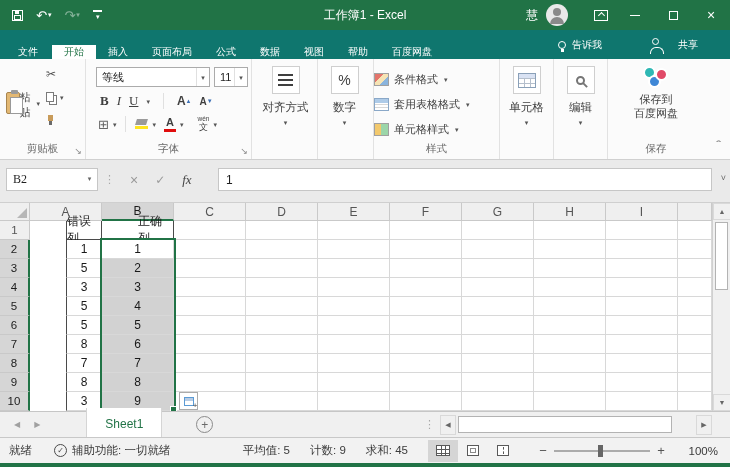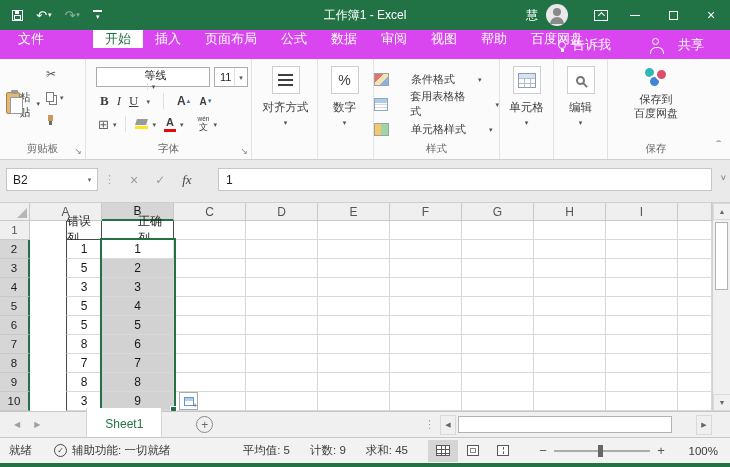--- a/index.html
+++ b/index.html
@@ -25,23 +25,23 @@
   .avatar::before{content:"";position:absolute;top:4px;left:7px;width:8px;height:8px;border-radius:50%;background:#8a8a8a;}
   .avatar::after{content:"";position:absolute;bottom:2px;left:4px;width:14px;height:7px;border-radius:7px 7px 0 0;background:#8a8a8a;}
   .icon-ribbonopts{width:14px;height:11px;border:1px solid #fff;position:relative;margin-right:8px;}
   .icon-ribbonopts::after{content:"";position:absolute;top:2px;left:4px;width:4px;height:4px;border-left:1px solid #fff;border-top:1px solid #fff;transform:rotate(45deg);}
   .winbtn{width:38px;height:30px;display:flex;align-items:center;justify-content:center;color:#fff;}
   .icon-min{width:10px;border-top:1px solid #fff;}
   .icon-max{width:9px;height:9px;border:1px solid #fff;}
   .icon-close{font-size:14px;line-height:1;}
 
   
-  .tabrow{height:29px;background:#d946ef;display:flex;align-items:flex-start;position:relative;color:#fff;font-size:13px;}
+  .tabrow{height:29px;background:#0f766e;display:flex;align-items:flex-end;position:relative;color:#fff;font-size:10px;}
   .tab{padding:0 12px;display:flex;align-items:center;cursor:default;}
-  .tab.active{background:#fff;color:#217346;margin-left:35px;}
+  .tab.active{background:#fff;color:#217346;}
   .tab-file{padding:0 14px;margin-left:4px;}
   .tellme{position:absolute;left:558px;top:0;height:29px;display:flex;align-items:center;gap:6px;}
   .icon-bulb{width:8px;height:8px;border:1.5px solid #fff;border-radius:50%;position:relative;}
   .icon-bulb::after{content:"";position:absolute;left:1.5px;bottom:-4px;width:3px;height:3px;background:#fff;}
   .share{position:absolute;left:652px;top:0;height:29px;display:flex;align-items:center;gap:19px;}
   .icon-person{width:7px;height:7px;border:1.5px solid #fff;border-radius:50%;position:relative;margin-top:-6px;}
   .icon-person::after{content:"";position:absolute;left:-3px;top:8px;width:12px;height:6px;border:1.5px solid #fff;border-bottom:none;border-radius:6px 6px 0 0;}
 
   
   .ribbon{height:101px;background:#fbfbfb;border-bottom:1px solid #d0d0d0;position:relative;font-size:11px;color:#3f3f3f;}
@@ -93,39 +93,39 @@
   .iconbox{width:28px;height:28px;border:1px solid #cfcfcf;background:#fff;display:flex;align-items:center;justify-content:center;}
   .bigbtn .lbl{margin-top:6px;font-size:11.5px;}
   .bigbtn .caret{margin-top:4px;}
   .icon-align{width:15px;height:12px;background:linear-gradient(to bottom,#3f3f3f 0 2px,transparent 2px 5px,#3f3f3f 5px 7px,transparent 7px 10px,#3f3f3f 10px 12px);}
   .icon-percent{font-size:14px;color:#3f3f3f;}
   .icon-cellsgrid{width:18px;height:15px;border:1px solid #8aa0b8;background:linear-gradient(#d9e2f3 0 4px,transparent 4px),repeating-linear-gradient(to right,transparent 0 5px,#b5bfcc 5px 6px),repeating-linear-gradient(to bottom,transparent 0 4px,#b5bfcc 4px 5px),#fff;}
   .icon-mag{width:9px;height:9px;border:2px solid #767676;border-radius:50%;position:relative;}
   .icon-mag::after{content:"";position:absolute;width:6px;height:2px;background:#767676;transform:rotate(45deg);right:-5px;bottom:-3px;}
 
   
-  .stylerow{position:absolute;left:0;display:flex;align-items:center;gap:22px;height:16px;}
+  .stylerow{position:absolute;left:0;display:flex;align-items:center;gap:5px;height:16px;}
   .icon-cf{width:15px;height:13px;border:1px solid #a0a0a0;background:linear-gradient(135deg,#e4756b 0 35%,#f6e3b4 35% 65%,#8ab4dd 65%);}
   .icon-ft{width:15px;height:13px;border:1px solid #8aa8c8;background:linear-gradient(#aecbe8 0 4px,#fff 4px 5px,#d7d7d7 5px 6px,#fff 6px 8px,#d7d7d7 8px 9px,#fff 9px);}
   .icon-cs{width:15px;height:13px;border:1px solid #a0a0a0;background:linear-gradient(90deg,#f3c96d 0 50%,#9cd6a9 50%);}
   .stylerow .caret{margin-left:1px;}
 
   
   .baidubtn{position:absolute;left:0;top:7px;width:100%;display:flex;flex-direction:column;align-items:center;}
   .icon-baidu{width:30px;height:24px;position:relative;}
   .icon-baidu i{position:absolute;border-radius:50%;border:2px solid #fff;}
   .icon-baidu .c1{width:13px;height:13px;background:#2fb8b4;left:2px;top:0;}
   .icon-baidu .c2{width:13px;height:13px;background:#3f87d6;left:7px;top:9px;}
   .icon-baidu .c3{width:13px;height:13px;background:#e14a68;left:14px;top:2px;}
   .baidubtn .lbl{margin-top:3px;text-align:center;line-height:1.25;font-size:11px;}
   .ribbon-collapse{position:absolute;right:10px;bottom:8px;font-size:10px;color:#777;transform:scaleX(1.6);}
 
   
   .formulabar{height:43px;background:#eaeaea;border-bottom:1px solid #cfcfcf;position:relative;font-size:12px;}
-  .namebox{position:absolute;left:6px;top:8px;width:92px;height:23px;background:#fff;border:1px solid #c6c6c6;display:flex;align-items:center;}
+  .namebox{position:absolute;left:6px;top:8px;width:92px;height:23px;background:#fff;border:1px solid #c6c6c6;display:flex;align-items:center;font-family:Liberation Serif, serif;}
   .namebox .val{flex:1;padding-left:6px;color:#1f1f1f;}
   .namebox .dd{width:15px;text-align:center;color:#666;}
   .fb-dots{position:absolute;left:104px;top:13px;color:#a8a8a8;font-size:11px;}
   .fb-btns{position:absolute;left:120px;top:8px;height:23px;display:flex;align-items:center;gap:17px;padding-left:10px;}
   .fb-x{color:#9a9a9a;font-size:14px;}
   .fb-check{color:#9a9a9a;font-size:12px;}
   .fb-fx{font-family:"Liberation Serif",serif;font-style:italic;color:#444;font-size:13px;}
   .fb-field{position:absolute;left:218px;top:8px;width:494px;height:23px;background:#fff;border:1px solid #c6c6c6;display:flex;align-items:center;padding-left:7px;color:#1f1f1f;}
   .fb-expand{position:absolute;right:4px;top:13px;color:#666;font-size:9px;}
 
@@ -229,21 +229,20 @@
     </div>
   </div>
 
   <div class="tabrow" id="tabrow">
     <div class="tab tab-file">文件</div>
       <div class="tab active">开始</div>
       <div class="tab">插入</div>
       <div class="tab">页面布局</div>
       <div class="tab">公式</div>
       <div class="tab">数据</div>
-      <div class="tab">审阅</div>
       <div class="tab">视图</div>
       <div class="tab">帮助</div>
       <div class="tab">百度网盘</div>
       <div class="tellme">
       <span class="icon-bulb"></span>
       <span>告诉我</span>
     </div>
     <div class="share">
       <span class="icon-person"></span>
       <span>共享</span>
@@ -268,21 +267,21 @@
           </span>
         <span class="mini">
             <span class="icon-painter"></span>
           </span>
       </div>
       <div class="glabel">剪贴板</div>
       <span class="launcher">↘</span>
     </div>
 
     <div class="rgroup" style="left:86px;width:166px;">
-      <div class="inputbox" style="left:10px;top:8px;width:114px;flex-direction:column;">
+      <div class="inputbox" style="left:10px;top:8px;width:114px;">
         <span class="val">等线</span>
         <span class="dd caret">▾</span>
       </div>
       <div class="inputbox" style="left:128px;top:8px;width:34px;">
         <span class="val">11</span>
         <span class="dd caret">▾</span>
       </div>
       <div class="fontrow" style="left:14px;top:34px;gap:8px;">
         <span class="fbtn boldch">B</span>
         <span class="fbtn italch">I</span>

